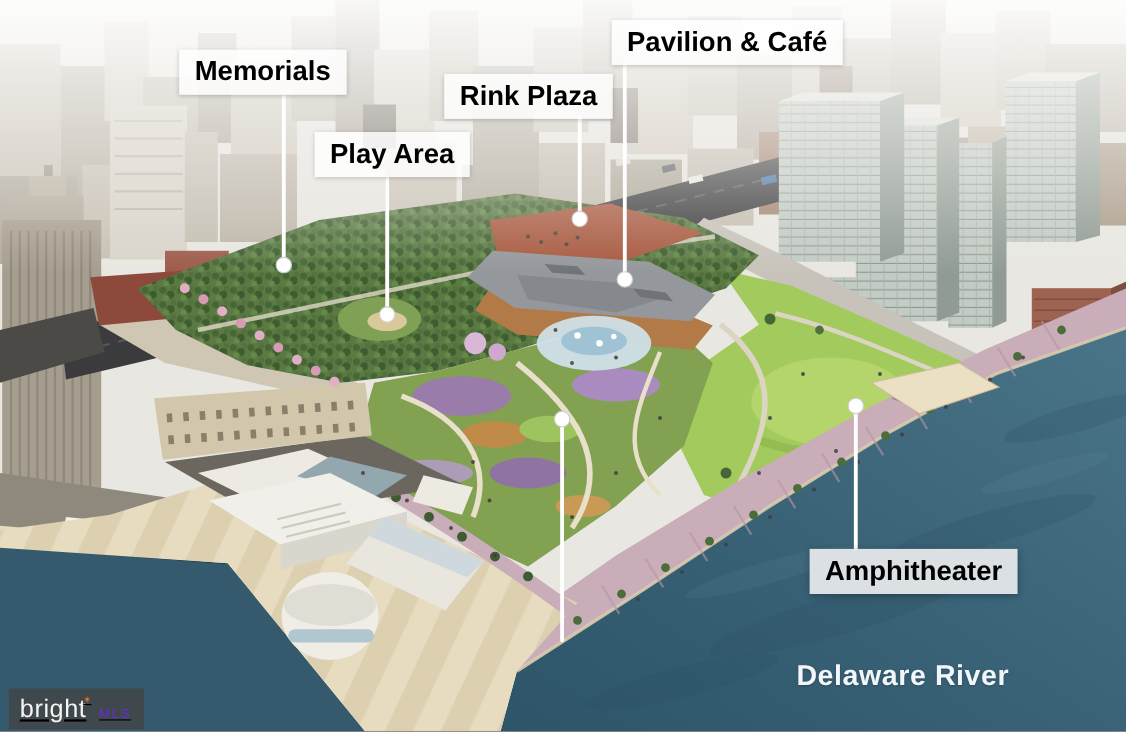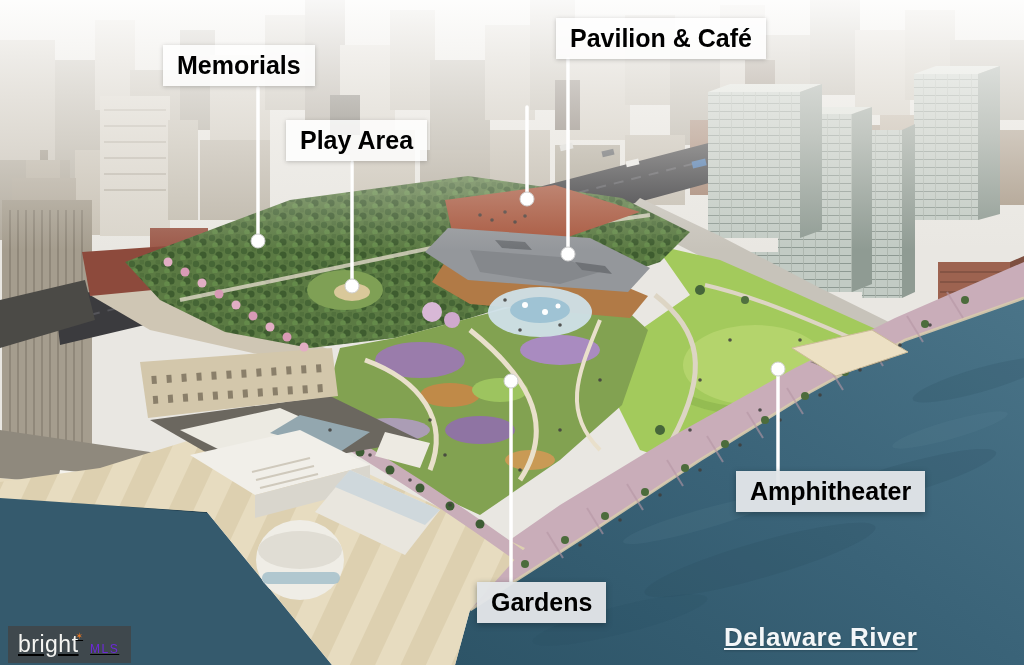--- a/index.html
+++ b/index.html
@@ -15,25 +15,24 @@
     font:600 25px/1 "Liberation Sans",sans-serif;
     padding:8px 14px;
     white-space:nowrap;
     box-shadow:0 1px 4px rgba(60,60,60,.28);
   }
   .callout.solid{
     background:rgba(226,229,232,.96);
     box-shadow:0 2px 6px rgba(20,35,45,.45);
   }
   .river-label{
-    position:absolute;left:724px;top:624px;
+    position:absolute;left:724px;top:601px;
     font:700 26px/1 "Liberation Sans",sans-serif;
     color:#f3f6f8;letter-spacing:.5px;
     text-shadow:0 1px 2px rgba(20,40,50,.35);
-    text-decoration:underline;
   }
   .watermark{
     position:absolute;left:8px;top:626px;height:37px;
     background:rgba(66,66,68,.78);
     display:flex;align-items:center;
     padding:0 12px 0 10px;box-sizing:border-box;text-decoration:underline;
   }
   .wm-brand{
     font:400 23px/1 "Liberation Sans",sans-serif;
     color:#f5f5f2;letter-spacing:.5px;
@@ -429,23 +428,23 @@
     <circle cx="352" cy="286" r="7"></circle>
     <circle cx="527" cy="199" r="7"></circle>
     <circle cx="568" cy="254" r="7"></circle>
     <circle cx="511" cy="381" r="7"></circle>
     <circle cx="778" cy="369" r="7"></circle>
   </g>
 </svg>
 
   <div class="callout" style="left:163px;top:45px">Memorials</div>
   <div class="callout" style="left:286px;top:120px">Play Area</div>
+  <div class="callout" style="left:404px;top:67px">Rink Plaza</div>
   <div class="callout" style="left:556px;top:18px">Pavilion &amp; Café</div>
-  <div class="callout solid" style="left:477px;top:582px">Gardens</div>
-  <div class="callout solid" style="left:736px;top:471px">Amphitheater</div>
+  <div class="callout solid" style="left:736px;top:499px">Amphitheater</div>
 
   <div class="river-label">Delaware River</div>
 
   <div class="watermark">
     <span class="wm-brand">bright</span>
     <span class="wm-star">✶</span>
     <span class="wm-suffix">MLS</span>
   </div>
 </div>
 

